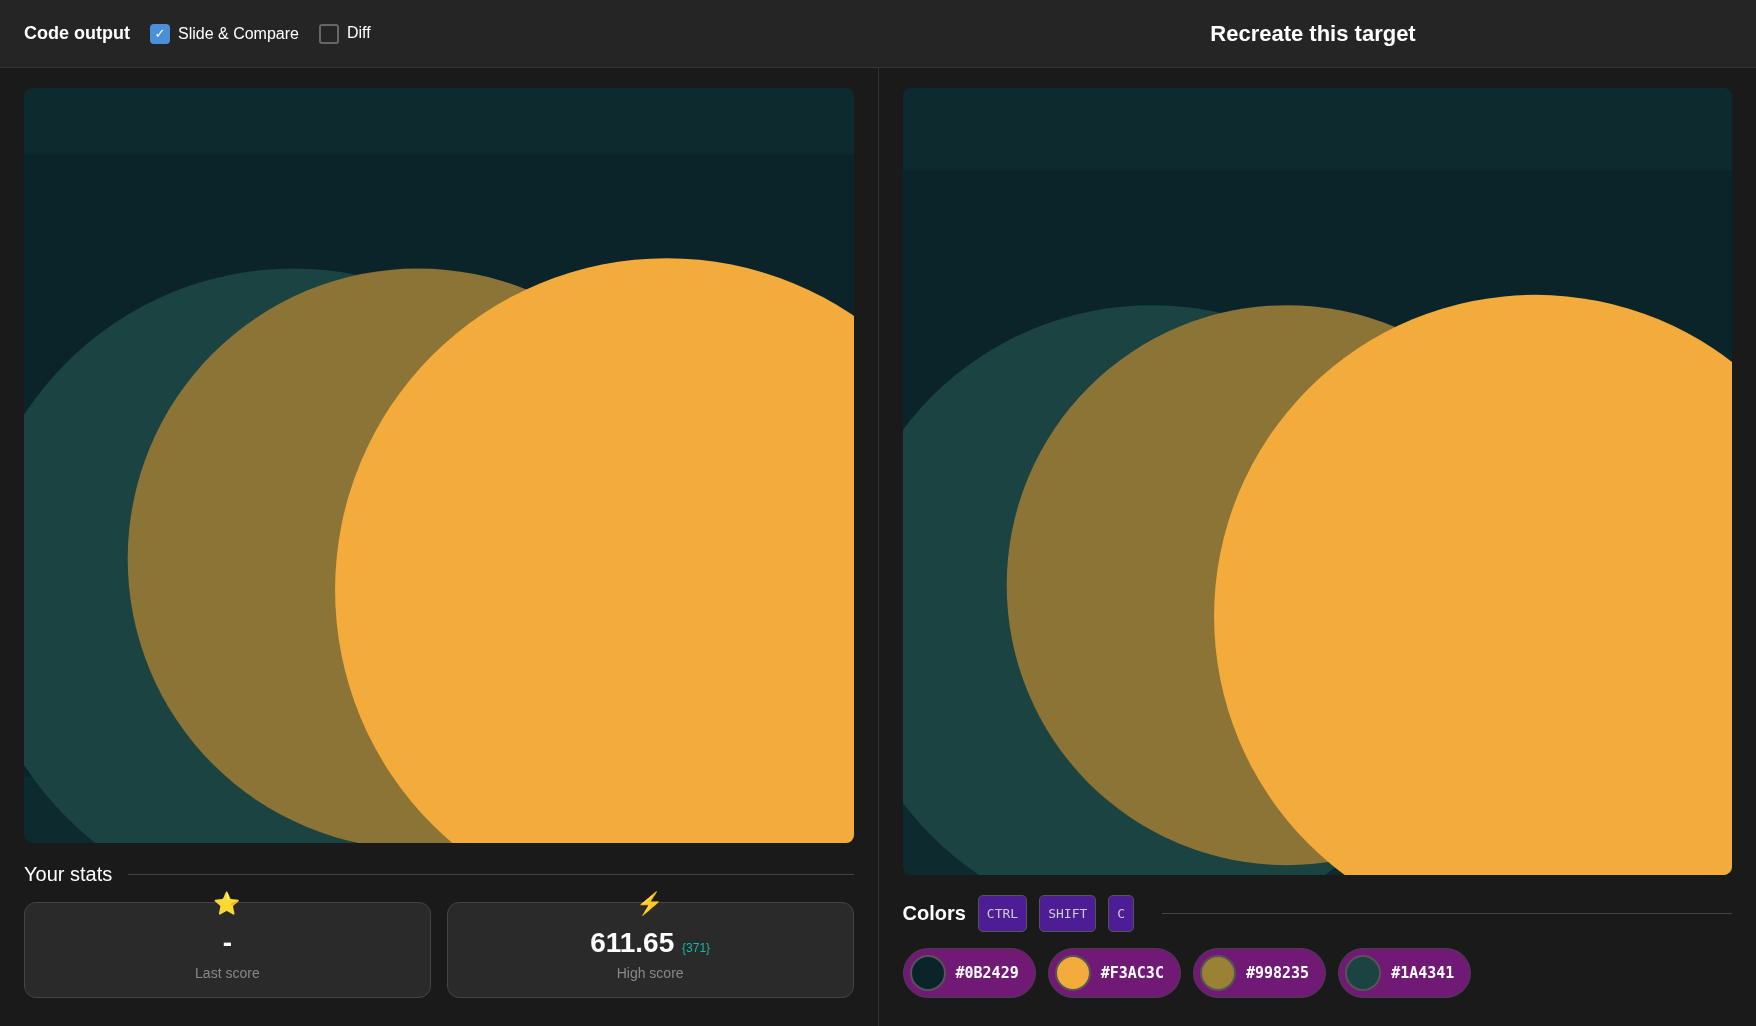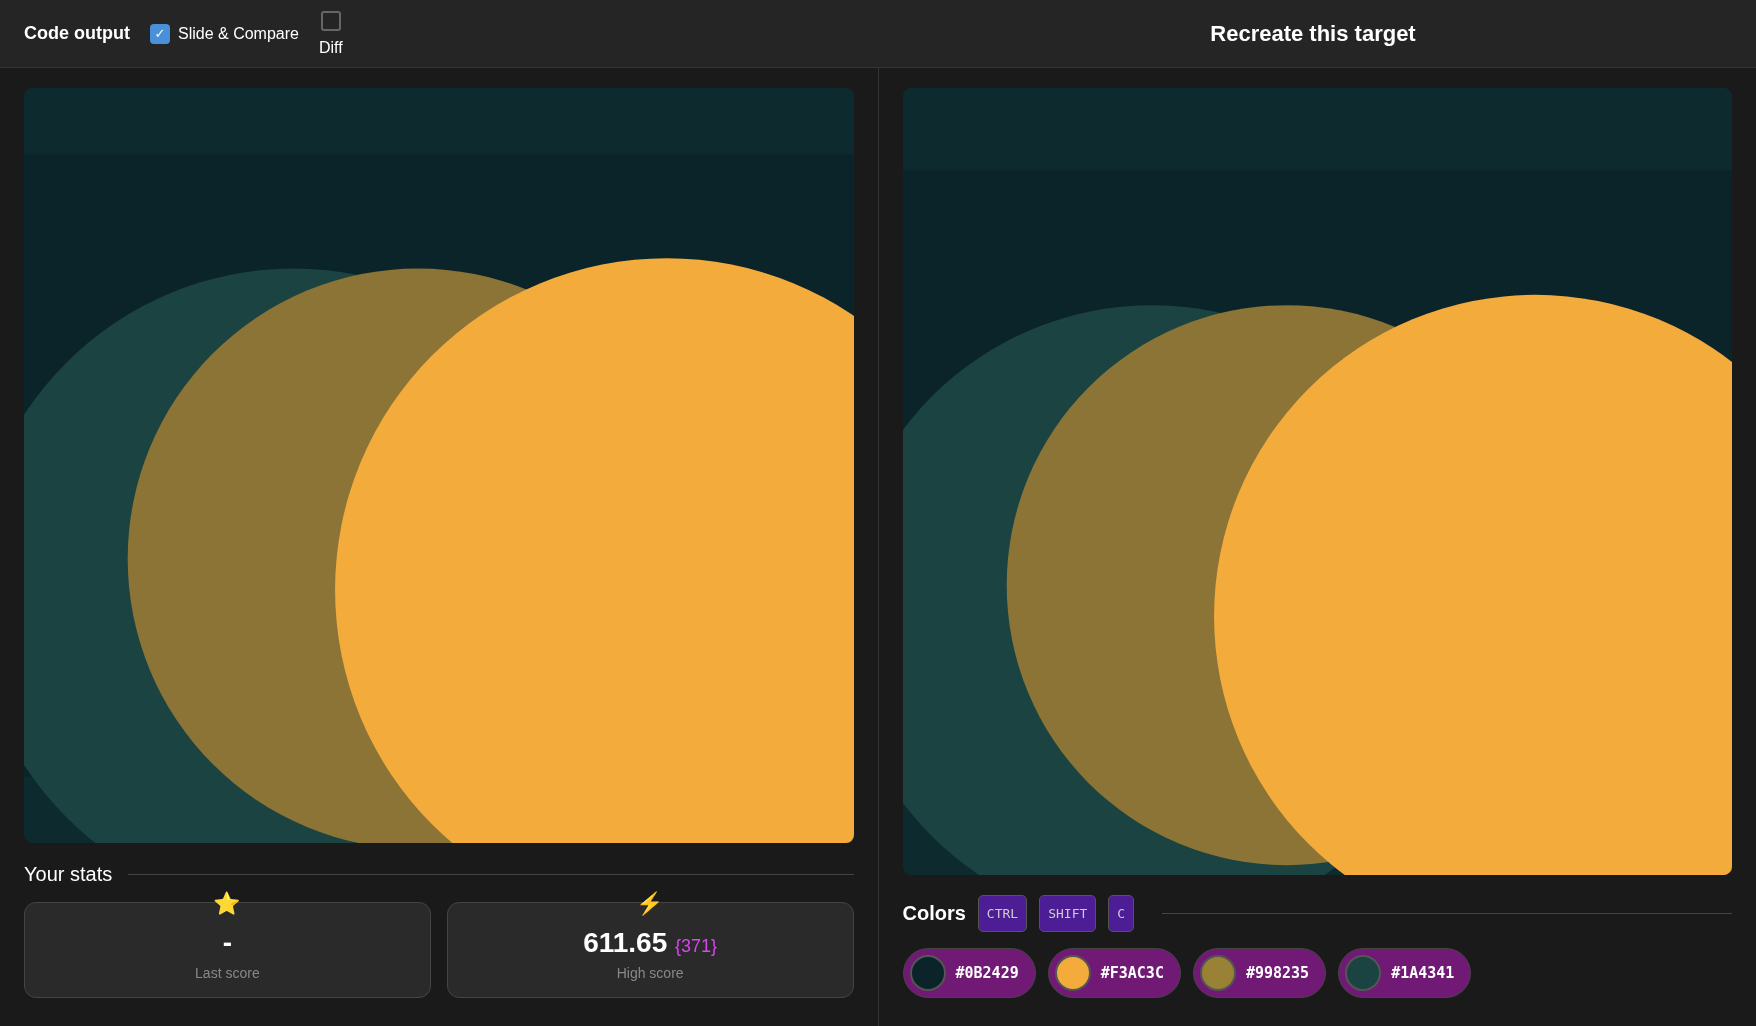--- a/index.html
+++ b/index.html
@@ -48,23 +48,22 @@
       justify-content: center;
       font-size: 13px;
       color: #fff;
     }
     .checkbox-label {
       font-size: 16px;
       color: #fff;
     }
     .diff-group {
       display: flex;
-      align-items: center;
+      align-items: flex-start;
       gap: 8px;
-      flex-direction: column;
     }
     .diff-box {
       width: 20px;
       height: 20px;
       background: transparent;
       border: 2px solid #666;
       border-radius: 3px;
     }
     .diff-label {
       font-size: 16px;
@@ -159,23 +158,23 @@
       transform: translateX(-50%);
       font-size: 22px;
     }
     .stat-value {
       font-size: 28px;
       font-weight: 700;
       color: #fff;
       margin-top: 8px;
     }
     .stat-value-secondary {
-      color: #d946ef;
+      color: #14b8a6;
       font-weight: 400;
-      font-size: 18px;
+      font-size: 12px;
     }
     .stat-label {
       font-size: 14px;
       color: #888;
     }
 
     
     .colors-section {
       padding-bottom: 8px;
     }

